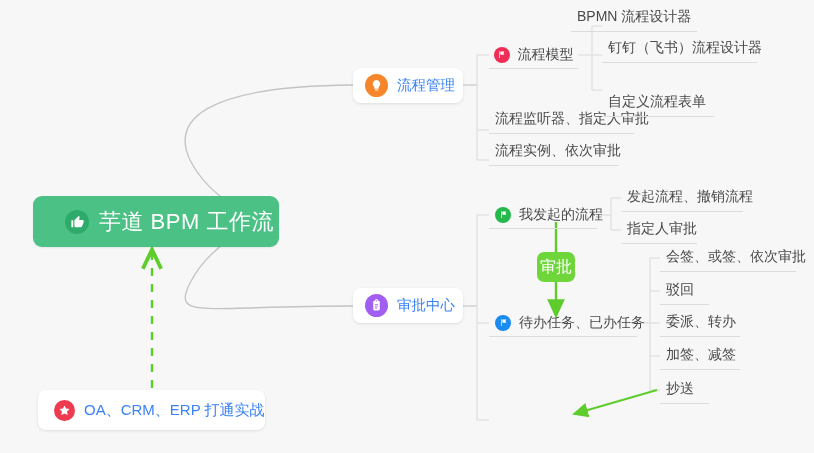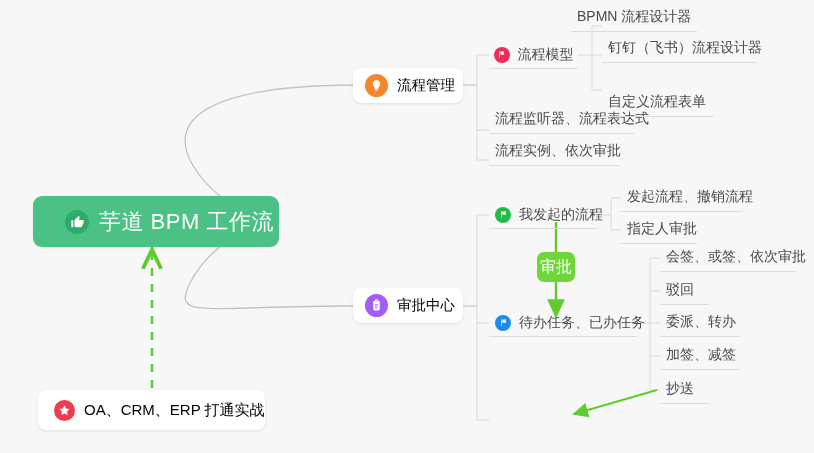--- a/index.html
+++ b/index.html
@@ -70,21 +70,21 @@
     position: absolute;
     background: #ffffff;
     border-radius: 8px;
     display: flex;
     align-items: center;
     box-sizing: border-box;
     box-shadow: 0 1px 3px rgba(0,0,0,0.10);
   }
   .card-label {
     font-size: 14.5px;
-    color: #000000;
+    color: #3b82f6;
     margin-left: 9px;
     white-space: nowrap;
   }
 
   #node-process-mgmt {
     left: 353px; top: 68px;
     width: 110px; height: 35px;
     padding-left: 12px;
   }
   #node-approval-center {
@@ -237,21 +237,21 @@
   <div class="leaf with-icon" style="left:489px; top:41px; width:89px;justify-content:center;">
     <span class="icon-circle icon-flag-red">
       <svg width="9" height="9" viewBox="0 0 24 24" fill="#ffffff">
         <path d="M6 3h1.8v18H6zM9 4h10.5l-2.3 4.2 2.3 4.3H9z"></path>
       </svg>
     </span>
     <span class="leaf-text">流程模型</span>
   </div>
 
   <div class="leaf" style="left:489px; top:106px; width:145px;">
-    <span>流程监听器、流程表达式</span>
+    <span>流程监听器、指定人审批</span>
   </div>
 
   <div class="leaf" style="left:489px; top:138px; width:130px;">
     <span>流程实例、依次审批</span>
   </div>
 
   <div class="leaf" style="left:571px; top:4px; width:126px;">
     <span>BPMN 流程设计器</span>
   </div>
 

